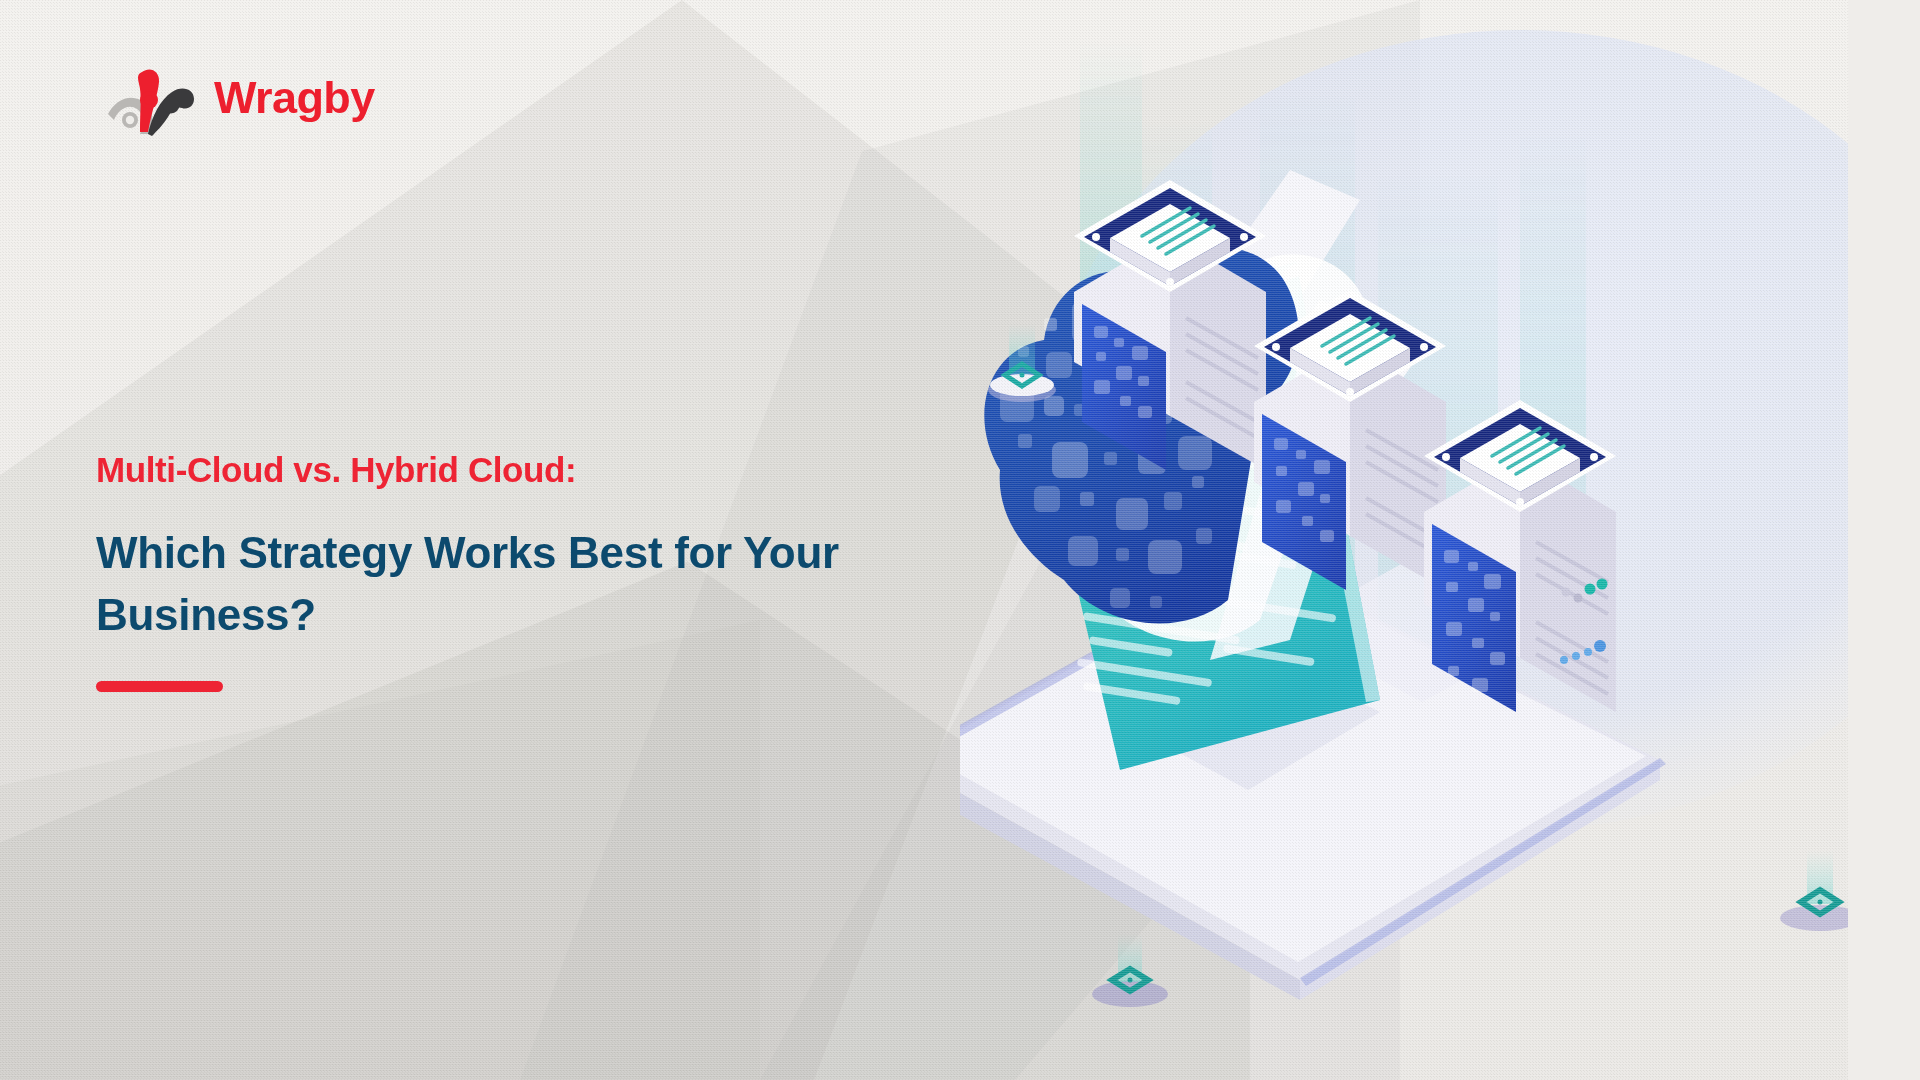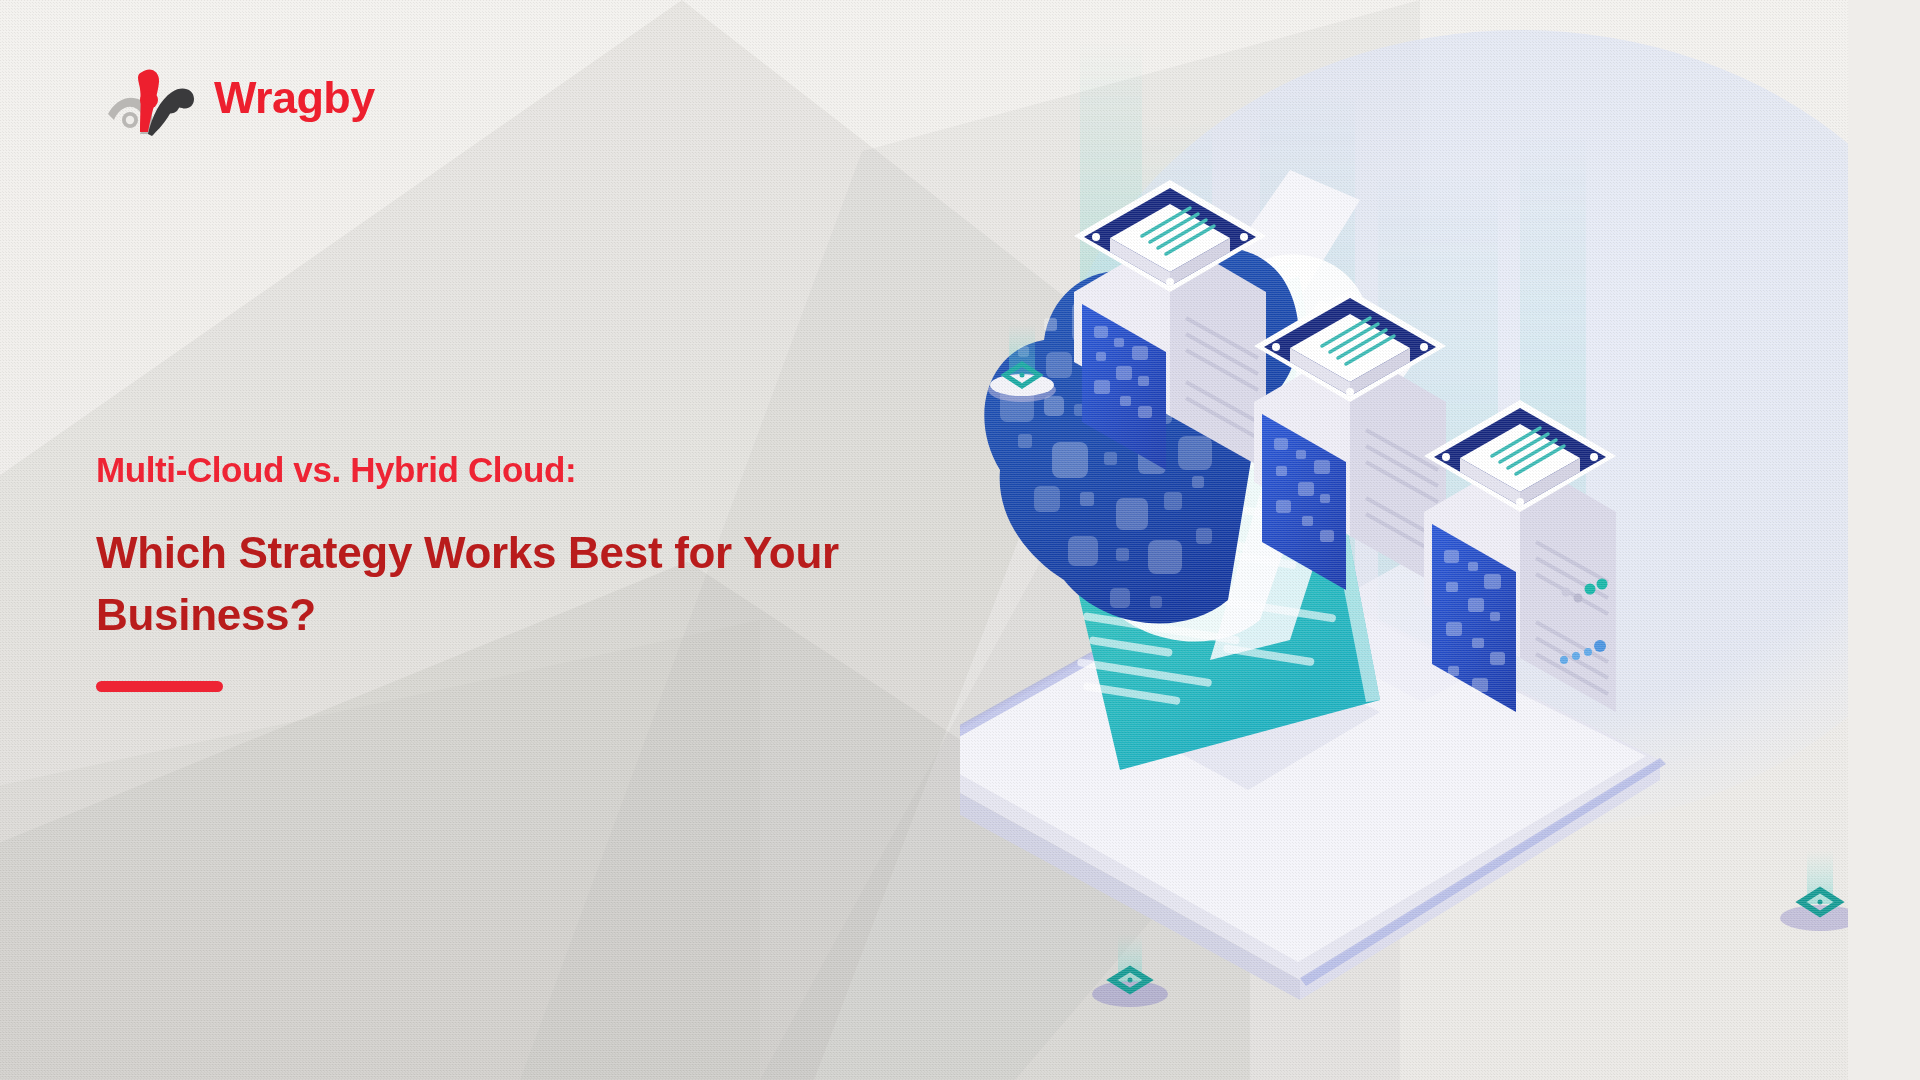--- a/index.html
+++ b/index.html
@@ -69,21 +69,21 @@
   }
 
   
   .headline{ position:absolute; left:96px; top:452px; width:900px; }
   .eyebrow{
     font-size:35px; font-weight:bold; color:#ee2434;
     letter-spacing:-.4px; line-height:1.05; white-space:nowrap;
   }
   .title{
     margin-top:33px;
-    font-size:44px; font-weight:bold; color:#b91c1c;
+    font-size:44px; font-weight:bold; color:#0c4a6e;
     line-height:1.42; letter-spacing:-.3px; max-width:880px;
   }
   .rule{
     margin-top:34px;
     width:127px; height:11px; border-radius:6px; background:#ee2434;
   }
 
   
   .art{ position:absolute; left:960px; top:0; width:960px; height:1080px; }
   .art svg{ display:block; }

